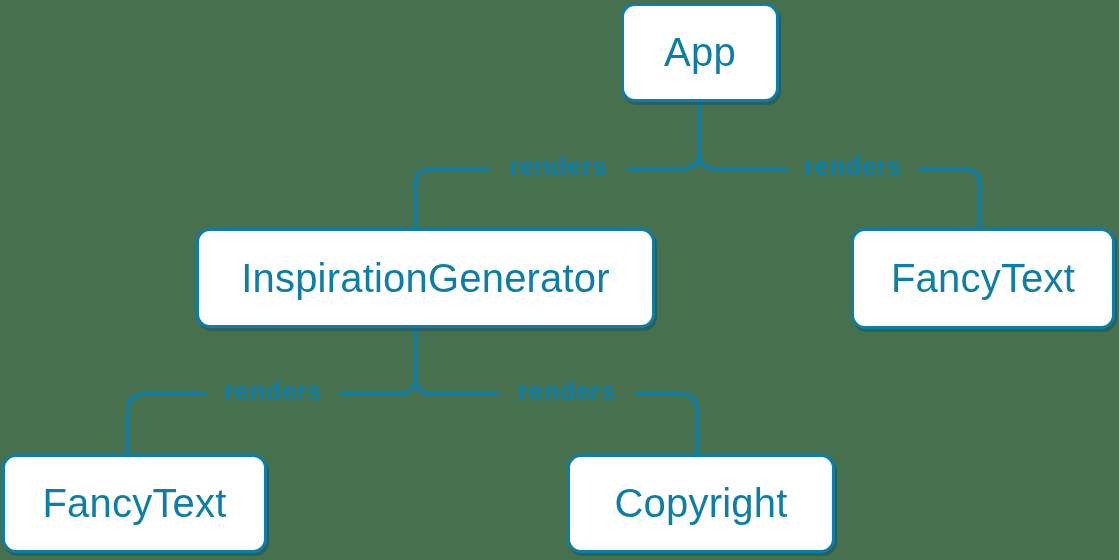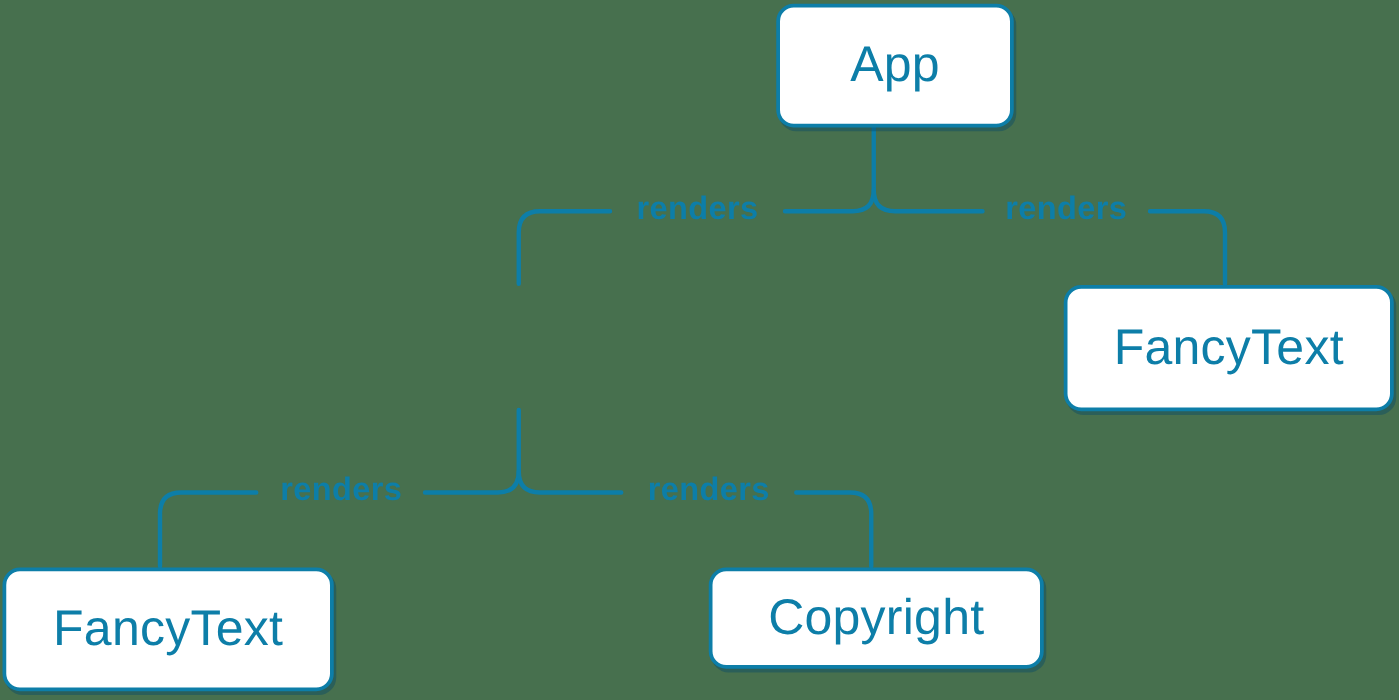--- a/index.html
+++ b/index.html
@@ -64,34 +64,37 @@
     <path class="edge" d="M 699 152 Q 699 169 716 169 L 786 169"></path>
     <path class="edge" d="M 920 169 L 963 169 Q 980 169 980 186 L 980 227"></path>
 
     <path class="edge" d="M 415 328 L 415 377 Q 415 394 398 394 L 340 394"></path>
     <path class="edge" d="M 205 394 L 145 394 Q 128 394 128 411 L 128 453"></path>
 
     <path class="edge" d="M 415 377 Q 415 394 432 394 L 497 394"></path>
     <path class="edge" d="M 637 394 L 680 394 Q 697 394 697 411 L 697 453"></path>
   </svg>
 
-  <div class="node" style="left:621px;top:3px;width:190px;height:99px;">
+  <div class="node" style="left:621px;top:3px;width:158px;height:99px;">
     <span class="node-label">App</span>
   </div>
 
+  <div class="node" style="left:196px;top:228px;width:459px;height:100px;">
+    <span class="node-label">InspirationGenerator</span>
+  </div>
 
   <div class="node" style="left:851px;top:228px;width:264px;height:101px;">
     <span class="node-label">FancyText</span>
   </div>
 
   <div class="node" style="left:2px;top:454px;width:265px;height:99px;">
     <span class="node-label">FancyText</span>
   </div>
 
-  <div class="node" style="left:567px;top:454px;width:268px;height:81px;">
+  <div class="node" style="left:567px;top:454px;width:268px;height:99px;">
     <span class="node-label">Copyright</span>
   </div>
 
   <span class="edge-label" style="left:558px;top:168px;">renders</span>
   <span class="edge-label" style="left:853px;top:168px;">renders</span>
   <span class="edge-label" style="left:273px;top:393px;">renders</span>
   <span class="edge-label" style="left:567px;top:393px;">renders</span>
 
 </div>
 

